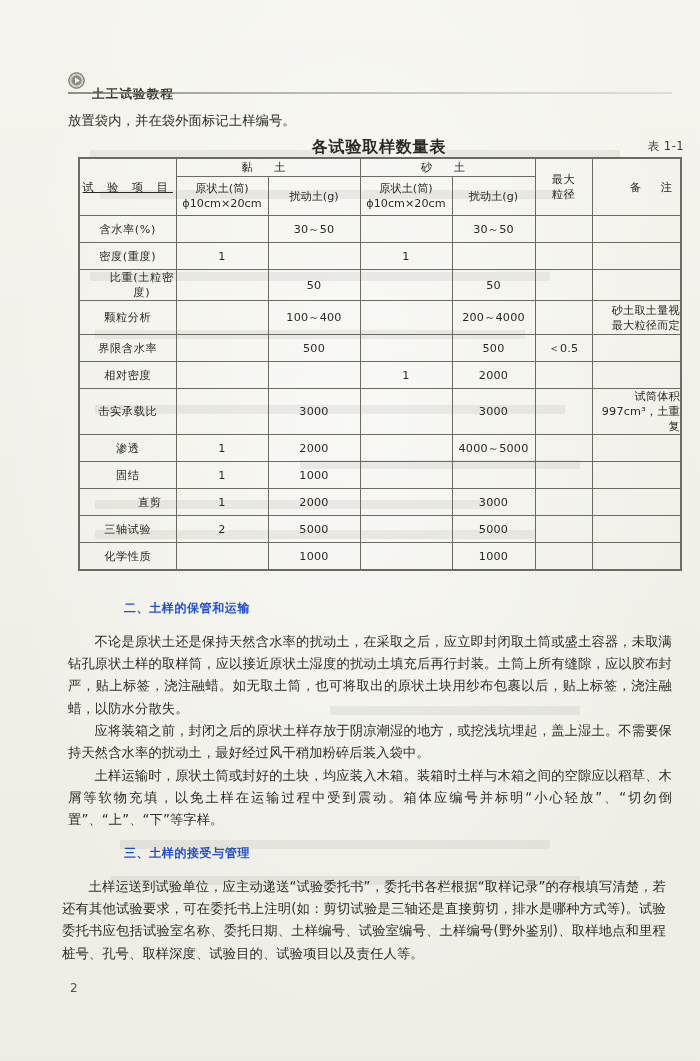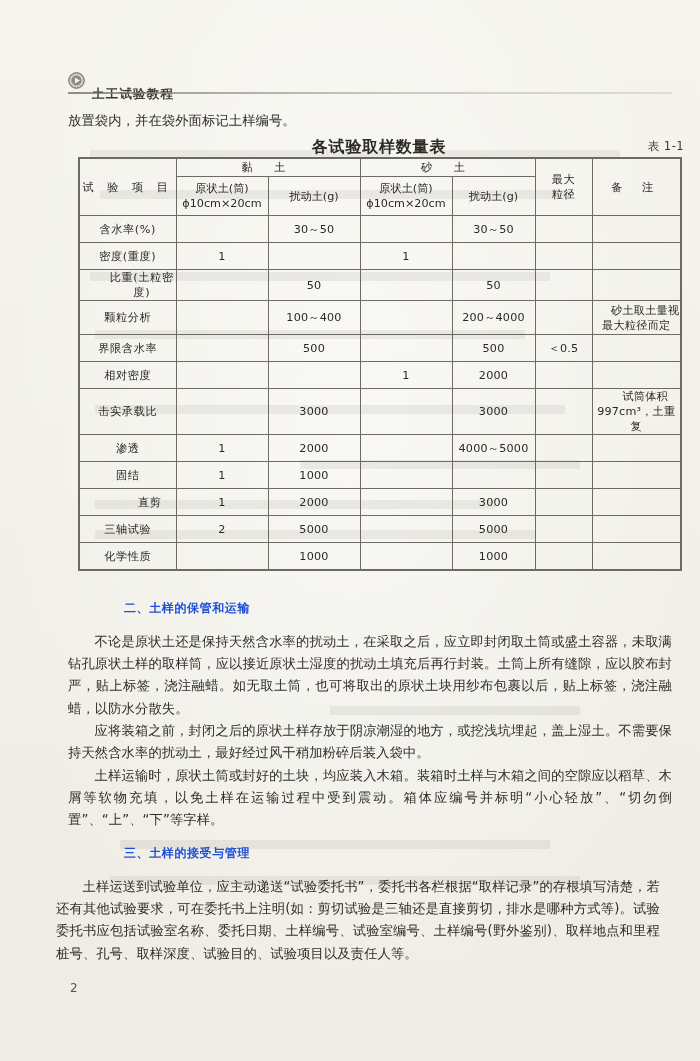--- a/index.html
+++ b/index.html
@@ -129,21 +129,21 @@
     font-size: 11.2px;
     text-align: center;
     vertical-align: middle;
     padding: 0;
     line-height: 15px;
     color: #2b2925;
   }
   table.samp .outer-t { border-top-width: 2px; }
   table.samp .outer-b { border-bottom-width: 2px; }
   table.samp .outer-l { border-left-width: 2px; }
-  table.samp .outer-r { border-right-width: 2px; }
+  table.samp .outer-r { border-right-width: 2px; text-align: right; }
 
   .hcell-main { font-size: 12.2px; letter-spacing: 5px; }
   .hcell-grp  { font-size: 12.2px; letter-spacing: 9px; }
   .hcell-sub  { font-size: 10.6px; line-height: 16px; }
   .hcell-two  { font-size: 12.0px; line-height: 16px; letter-spacing: .5px; }
   .hcell-note { font-size: 12.2px; letter-spacing: 8px; }
 
   .row-label { font-size: 11.8px; letter-spacing: .6px; }
   .remark-cell {
     font-size: 10.6px;
@@ -224,21 +224,21 @@
           <col style="width:97px">
           <col style="width:92px">
           <col style="width:92px">
           <col style="width:92px">
           <col style="width:83px">
           <col style="width:57px">
           <col style="width:89px">
         </colgroup>
         <thead>
           <tr>
-            <th rowspan="2" class="outer-t outer-l hcell-main" style="height:39px;">试 验 项 目</th>
+            <th rowspan="2" class="outer-t outer-l hcell-main" style="height:39px;text-decoration:underline;">试 验 项 目</th>
             <th colspan="2" class="outer-t hcell-grp" style="height:17px;">黏 土</th>
             <th colspan="2" class="outer-t hcell-grp">砂 土</th>
             <th rowspan="2" class="outer-t hcell-two">
               <div>最大</div>
               <div>粒径</div>
             </th>
             <th rowspan="2" class="outer-t outer-r hcell-note">备 注</th>
           </tr>
           <tr>
             <th class="hcell-sub" style="height:38px;">
@@ -369,17 +369,17 @@
     <div class="section-head" style="left:96px; top:600px;">二、土样的保管和运输</div>
 
     <div class="para indent" style="left:68px; top:720px; width:604px;">应将装箱之前，封闭之后的原状土样存放于阴凉潮湿的地方，或挖浅坑埋起，盖上湿土。不需要保持天然含水率的扰动土，最好经过风干稍加粉碎后装入袋中。</div>
 
     <div class="para indent" style="left:68px; top:631px; width:604px;">不论是原状土还是保持天然含水率的扰动土，在采取之后，应立即封闭取土筒或盛土容器，未取满钻孔原状土样的取样筒，应以接近原状土湿度的扰动土填充后再行封装。土筒上所有缝隙，应以胶布封严，贴上标签，浇注融蜡。如无取土筒，也可将取出的原状土块用纱布包裹以后，贴上标签，浇注融蜡，以防水分散失。</div>
 
     <div class="para indent" style="left:68px; top:765px; width:604px;">土样运输时，原状土筒或封好的土块，均应装入木箱。装箱时土样与木箱之间的空隙应以稻草、木屑等软物充填，以免土样在运输过程中受到震动。箱体应编号并标明“小心轻放”、“切勿倒置”、“上”、“下”等字样。</div>
 
     <div class="section-head" style="left:96px; top:845px;">三、土样的接受与管理</div>
 
-    <div class="para indent" style="left:56px; top:876px; width:604px;">土样运送到试验单位，应主动递送“试验委托书”，委托书各栏根据“取样记录”的存根填写清楚，若还有其他试验要求，可在委托书上注明(如：剪切试验是三轴还是直接剪切，排水是哪种方式等)。试验委托书应包括试验室名称、委托日期、土样编号、试验室编号、土样编号(野外鉴别)、取样地点和里程桩号、孔号、取样深度、试验目的、试验项目以及责任人等。</div>
+    <div class="para indent" style="left:62px; top:876px; width:604px;">土样运送到试验单位，应主动递送“试验委托书”，委托书各栏根据“取样记录”的存根填写清楚，若还有其他试验要求，可在委托书上注明(如：剪切试验是三轴还是直接剪切，排水是哪种方式等)。试验委托书应包括试验室名称、委托日期、土样编号、试验室编号、土样编号(野外鉴别)、取样地点和里程桩号、孔号、取样深度、试验目的、试验项目以及责任人等。</div>
 
     <div class="pagenum">2</div>
   </div>
 </div>
 
 </body></html>

